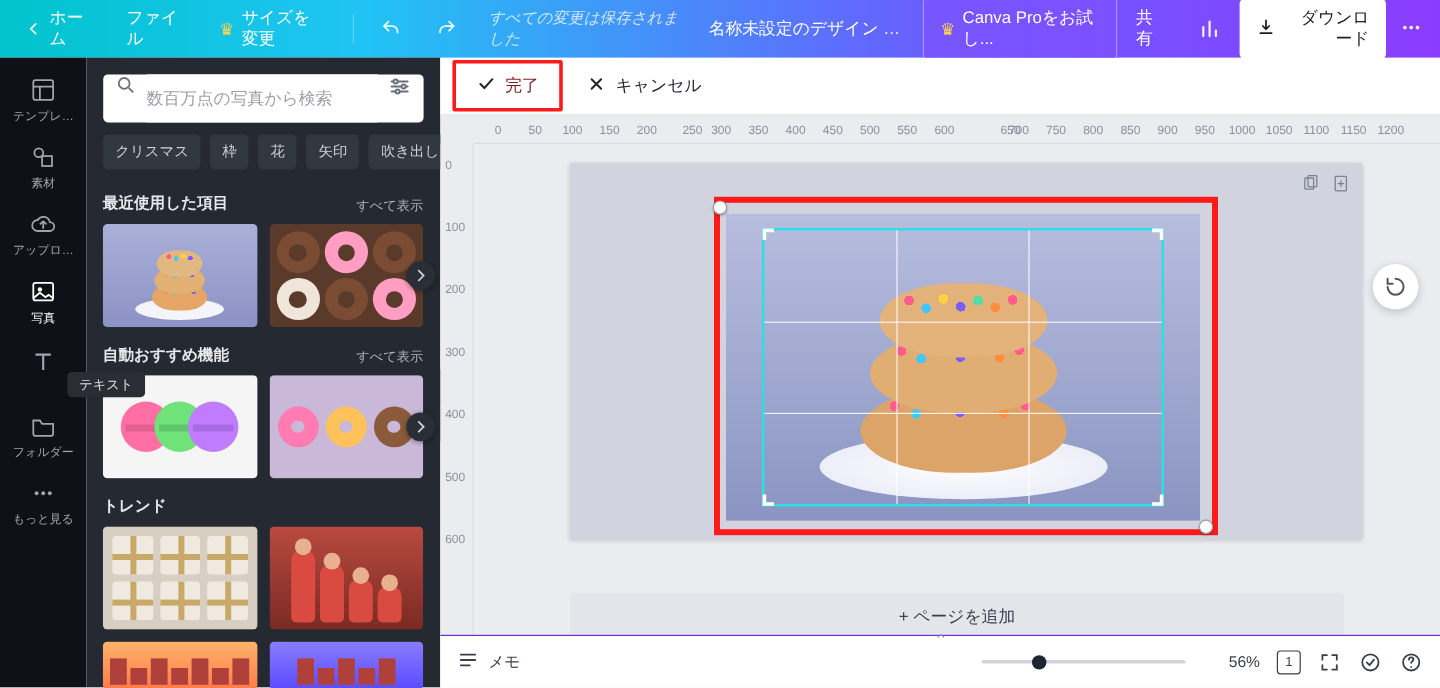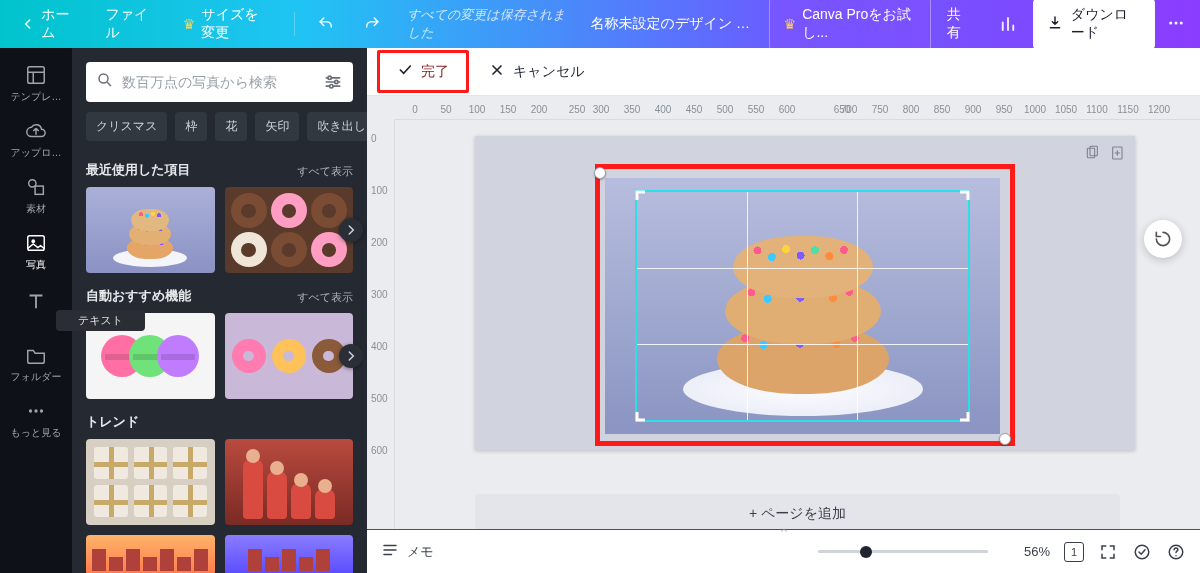--- a/index.html
+++ b/index.html
@@ -12,41 +12,41 @@
     padding: 0 8px; gap: 4px; color: #fff; font-size: 14px;
   }
   .tb-btn { padding: 8px 12px; border-radius: 4px; cursor: pointer; display: flex; align-items: center; gap:6px;}
   .crown { color:#ffd34e; }
   .tb-divider { width:1px; height:24px; background: rgba(255,255,255,.25); margin:0 6px;}
   .tb-icon { width:18px; height:18px; display:inline-flex; align-items:center; justify-content:center; opacity:.9;}
   .tb-saved { color: rgba(255,255,255,.75); font-style: italic; padding:0 10px; font-size:13px;}
   .tb-title { color:#fff; font-size:14px; padding:0 10px; flex:0 0 auto; max-width:180px; overflow:hidden; text-overflow:ellipsis; white-space:nowrap;}
   .tb-spacer { flex:1; }
   .tb-pro { background: rgba(130,80,255,.55); border:1px solid rgba(255,255,255,.35); padding:7px 14px; border-radius:4px; font-weight:500; display:flex; gap:6px; align-items:center;}
-  .tb-white { background:#fff; color:#1e1e2e; padding:7px 14px; border-radius:4px; font-weight:500; display:flex; gap:8px; align-items:center;}
+  .tb-white { background:#fff; color:#1e1e2e; padding:7px 14px; border-radius:4px; font-weight:500; display:flex; gap:8px; align-items:center;text-align:right;}
   .tb-more { width:38px; height:34px; border-radius:4px; display:flex; align-items:center; justify-content:center;}
 
   .workspace { display:flex; height:525px; }
 
   
   .rail { width:72px; background:#0e1218; display:flex; flex-direction:column; align-items:center; padding-top:8px; color:#a0a4ab; font-size:10px;}
   .rail-item { width:72px; height:56px; display:flex; flex-direction:column; align-items:center; justify-content:center; gap:4px; cursor:pointer;}
   .rail-item.active { color:#fff; }
   .rail-item svg, .rail-item .ri { width:22px; height:22px; }
   .rail-item span { font-size:10px; white-space:nowrap; overflow:hidden; text-overflow:ellipsis; max-width:66px; text-align:center;}
 
   .text-tooltip {
     position:absolute; left:56px; top:310px; background:#2a2d34; color:#dfe1e5;
-    font-size:11px; padding:3px 22px; border-radius:4px; z-index:5;
+    font-size:11px; padding:3px 10px; border-radius:4px; z-index:5;
   }
 
   
   .panel { width:295px; background:#252a32; color:#e6e8eb; display:flex; flex-direction:column; position:relative;}
   .panel-search-wrap { padding:14px 14px 10px; }
-  .panel-search { background:#fff; border-radius:4px; height:40px; display:flex; align-items:center; padding:0 10px; gap:8px;}
+  .panel-search { background:#fff; border-radius:4px; height:40px; display:flex; padding:0 10px; gap:8px;}
   .panel-search input { flex:1; border:none; outline:none; font-size:14px; color:#333;}
   .panel-search input::placeholder { color:#9aa0a9;}
   .sliders-icon{width:20px;height:20px;}
   .filter-row { display:flex; gap:8px; padding:0 14px 6px; align-items:center;}
   .chip { background:#323840; color:#cfd3d9; font-size:12px; padding:6px 10px; border-radius:4px; cursor:pointer; white-space:nowrap;}
   .filter-more{ margin-left:auto; width:22px; height:22px; display:flex;align-items:center;justify-content:center;color:#cfd3d9;cursor:pointer;}
   .panel-scroll { flex:1; overflow:auto; padding:0 14px 14px;}
   .panel-scroll::-webkit-scrollbar{width:8px;} .panel-scroll::-webkit-scrollbar-thumb{background:#3a4049;border-radius:4px;}
   .sec-head { display:flex; justify-content:space-between; align-items:flex-end; margin:14px 0 8px;}
   .sec-head h3{ font-size:13px; font-weight:600; color:#e6e8eb;}
@@ -219,31 +219,31 @@
   <div class="rail">
     <div class="rail-item">
       <span class="ri"><svg viewBox="0 0 24 24">
             <rect x="3" y="3" width="18" height="18" stroke="#a0a4ab" stroke-width="1.6" fill="none" rx="2"></rect>
             <path d="M3 9h18M9 9v12" stroke="#a0a4ab" stroke-width="1.6"></path>
           </svg></span>
       <span>テンプレ…</span>
     </div>
     <div class="rail-item">
       <span class="ri"><svg viewBox="0 0 24 24">
+            <circle cx="8" cy="8" r="4" stroke="#a0a4ab" stroke-width="1.6" fill="none"></circle>
+            <rect x="11" y="11" width="9" height="9" stroke="#a0a4ab" stroke-width="1.6" fill="none"></rect>
+          </svg></span>
+      <span>素材</span>
+    </div>
+    <div class="rail-item">
+      <span class="ri"><svg viewBox="0 0 24 24">
             <path d="M7 18a5 5 0 010-10 6 6 0 0111 2 4 4 0 010 8H7z" stroke="#a0a4ab" stroke-width="1.6" fill="none"></path>
             <path d="M12 9v7m0-7l-3 3m3-3l3 3" stroke="#a0a4ab" stroke-width="1.6" fill="none"></path>
           </svg></span>
       <span>アップロ…</span>
-    </div>
-    <div class="rail-item">
-      <span class="ri"><svg viewBox="0 0 24 24">
-            <circle cx="8" cy="8" r="4" stroke="#a0a4ab" stroke-width="1.6" fill="none"></circle>
-            <rect x="11" y="11" width="9" height="9" stroke="#a0a4ab" stroke-width="1.6" fill="none"></rect>
-          </svg></span>
-      <span>素材</span>
     </div>
     <div class="rail-item active">
       <span class="ri"><svg viewBox="0 0 24 24">
             <rect x="3" y="4" width="18" height="16" rx="2" stroke="#fff" stroke-width="1.6" fill="none"></rect>
             <circle cx="9" cy="10" r="2" fill="#fff"></circle>
             <path d="M3 18l6-5 5 4 3-2 4 3" stroke="#fff" stroke-width="1.6" fill="none"></path>
           </svg></span>
       <span>写真</span>
     </div>
     <div class="rail-item">

